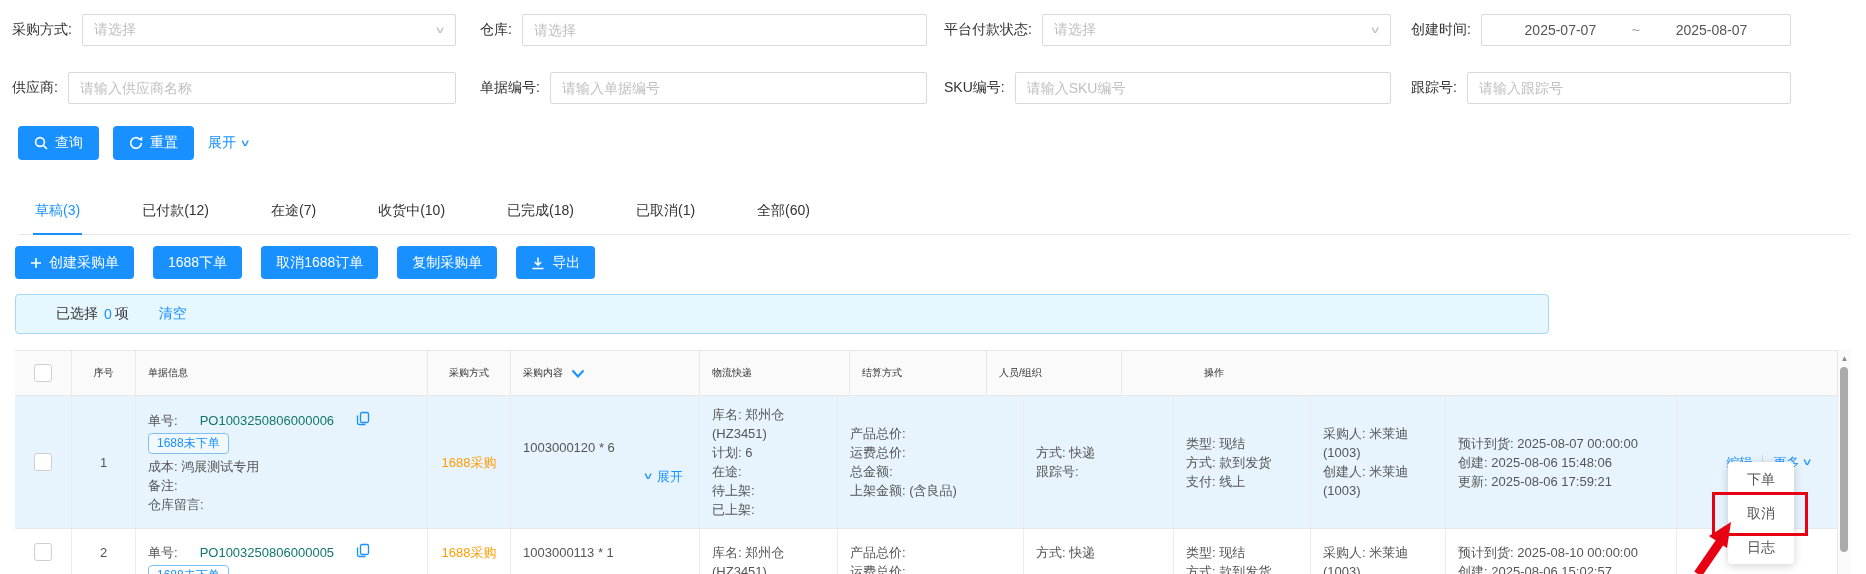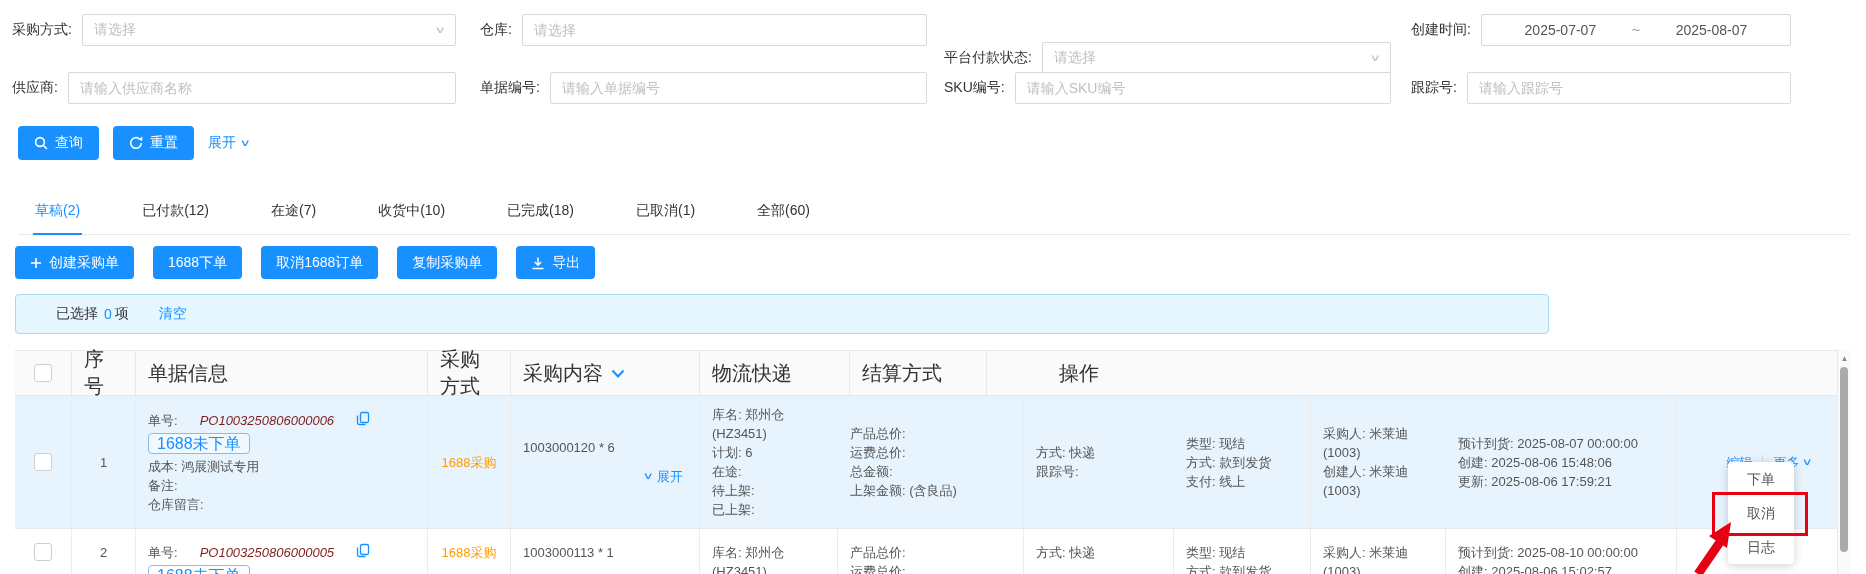--- a/index.html
+++ b/index.html
@@ -4,21 +4,21 @@
 <style>
   html,body{margin:0;padding:0;}
   body{
     position:relative;width:1866px;height:574px;overflow:hidden;background:#fff;
     font-family:"Liberation Sans","DejaVu Sans",sans-serif;color:#333;font-size:14px;
   }
   
   .fgroup{position:absolute;display:flex;align-items:center;height:32px;}
   #g-method{top:14px;left:12px;width:444px;justify-content:space-between;}
   #g-wh{top:14px;left:480px;width:447px;}
-  #g-pps{top:14px;left:944px;width:447px;margin-top:28px;}
+  #g-pps{top:14px;left:944px;width:447px;}
   #g-ct{top:14px;left:1411px;width:380px;}
   #g-supplier{top:72px;left:12px;width:444px;}
   #g-docno{top:72px;left:480px;width:447px;}
   #g-sku{top:72px;left:944px;width:447px;}
   #g-track{top:72px;left:1411px;width:380px;}
   .flabel{margin-right:10px;font-size:14px;color:#333;white-space:nowrap;}
   .fctl{flex:1;height:32px;border:1px solid #d9d9d9;border-radius:2px;background:#fff;
         display:flex;align-items:center;padding:0 11px;box-sizing:border-box;font-size:14px;}
   input.fctl{color:#333;outline:none;font-family:inherit;min-width:0;}
   input.fctl::placeholder{color:#bfbfbf;}
@@ -44,21 +44,21 @@
   .actrow .btn{height:33px;padding:0 15px;}
   
   .selbar{position:absolute;top:294px;left:15px;width:1534px;height:40px;background:#e6f7ff;
           border:1px solid #a6d8f5;border-radius:4px;display:flex;align-items:center;
           box-sizing:border-box;padding-left:40px;font-size:14px;color:#333;}
   .selcount{color:#1890ff;margin:0 3px 0 6px;}
   .clearlink{color:#1890ff;margin-left:30px;cursor:pointer;}
   
   .table{position:absolute;top:350px;left:15px;width:1836px;font-size:13px;color:#555;}
   .thead{display:flex;background:#fafafa;border-top:1px solid #e8e8e8;border-bottom:1px solid #e8e8e8;
-         height:46px;box-sizing:border-box;color:#333;font-size:20px;}
+         height:46px;box-sizing:border-box;color:#333;font-size:10px;}
   .th{display:flex;align-items:center;padding:0 12px;box-sizing:border-box;gap:8px;}
   .th+.th{border-left:1px solid #e8e8e8;}
   .trow{display:flex;border-bottom:1px solid #e8e8e8;}
   .row1{background:#e7f4fd;height:132px;}
   .row2{background:#fff;height:150px;}
   .td{display:flex;flex-direction:column;justify-content:center;padding:8px 12px;
       box-sizing:border-box;line-height:19px;}
   .td+.td{border-left:1px solid #ececec;}
   .row2 .td{justify-content:flex-start;padding-top:14px;}
   .c0{width:56px;align-items:center;}
@@ -69,23 +69,23 @@
   .c5{width:138px;}
   .c6{width:186px;}
   .c7{width:150px;}
   .c8{width:137px;}
   .c9{width:135px;}
   .c10{width:231px;}
   .c11{width:161px;align-items:center;padding-left:36px;}
   .th.c0,.th.c1,.th.c3,.th.c11{justify-content:center;}
   .checkbox{width:16px;height:16px;border:1px solid #cfcfcf;border-radius:3px;background:#fff;cursor:pointer;}
   .doc-line{display:flex;flex-direction:row;align-items:flex-start;gap:22px;white-space:nowrap;}
-  .link{color:#7f1d1d;cursor:pointer;text-decoration:none;font-style:italic;}
+  .link{color:#0f766e;cursor:pointer;text-decoration:none;}
   .badge{display:inline-block;align-self:flex-start;border:1px solid #7ec1f0;color:#1890ff;
-         border-radius:4px;padding:1px 8px;font-size:16px;line-height:17px;margin:3px 0;background:rgba(255,255,255,0.45);}
+         border-radius:4px;padding:1px 8px;font-size:12px;line-height:17px;margin:3px 0;background:rgba(255,255,255,0.45);}
   .orange{color:#ff9c00;}
   .expand-line{color:#1890ff;margin-top:10px;display:flex;flex-direction:row;align-items:center;
                gap:5px;cursor:pointer;align-self:flex-end;margin-right:4px;}
   .chevb{font-size:11px;transform:scale(1.4,0.85);}
   .ops{flex-direction:row !important;align-items:center;justify-content:center;}
   .ops .divider{width:1px;height:14px;background:#d8d8d8;margin:0 10px;}
   .more,.edit{color:#1890ff;display:inline-flex;align-items:center;gap:4px;cursor:pointer;font-size:13px;}
   
   .dropdown{position:absolute;left:1728px;top:462px;width:66px;background:#fff;border-radius:4px;
             box-shadow:0 2px 10px rgba(0,0,0,0.18);padding:0;z-index:5;}
@@ -160,21 +160,21 @@
       </svg>
     <span>重置</span>
   </button>
   <span class="linkexpand">
     <span>展开</span>
     <span class="chev2">∨</span>
   </span>
 </div>
 
 <div class="tabs">
-  <span class="tab active">草稿(2)</span>
+  <span class="tab active">草稿(3)</span>
   <span class="tab">已付款(12)</span>
   <span class="tab">在途(7)</span>
   <span class="tab">收货中(10)</span>
   <span class="tab">已完成(18)</span>
   <span class="tab">已取消(1)</span>
   <span class="tab">全部(60)</span>
 </div>
 
 <div class="actrow">
   <button class="btn">
@@ -216,20 +216,21 @@
     <div class="th c2">单据信息</div>
     <div class="th c3">采购方式</div>
     <div class="th c4">
       <span>采购内容</span>
       <svg width="14" height="9" viewBox="0 0 14 9">
           <polyline points="1.5,1.5 7,7.5 12.5,1.5" fill="none" stroke="#1890ff" stroke-width="2"></polyline>
         </svg>
     </div>
     <div class="th c7">物流快递</div>
     <div class="th c8">结算方式</div>
+    <div class="th c9">人员/组织</div>
     <div class="th c11">操作</div>
   </div>
 
   <div class="trow row1">
     <div class="td c0">
         <div class="checkbox"></div>
       </div>
     <div class="td c1">1</div>
     <div class="td c2">
       <div class="doc-line">

